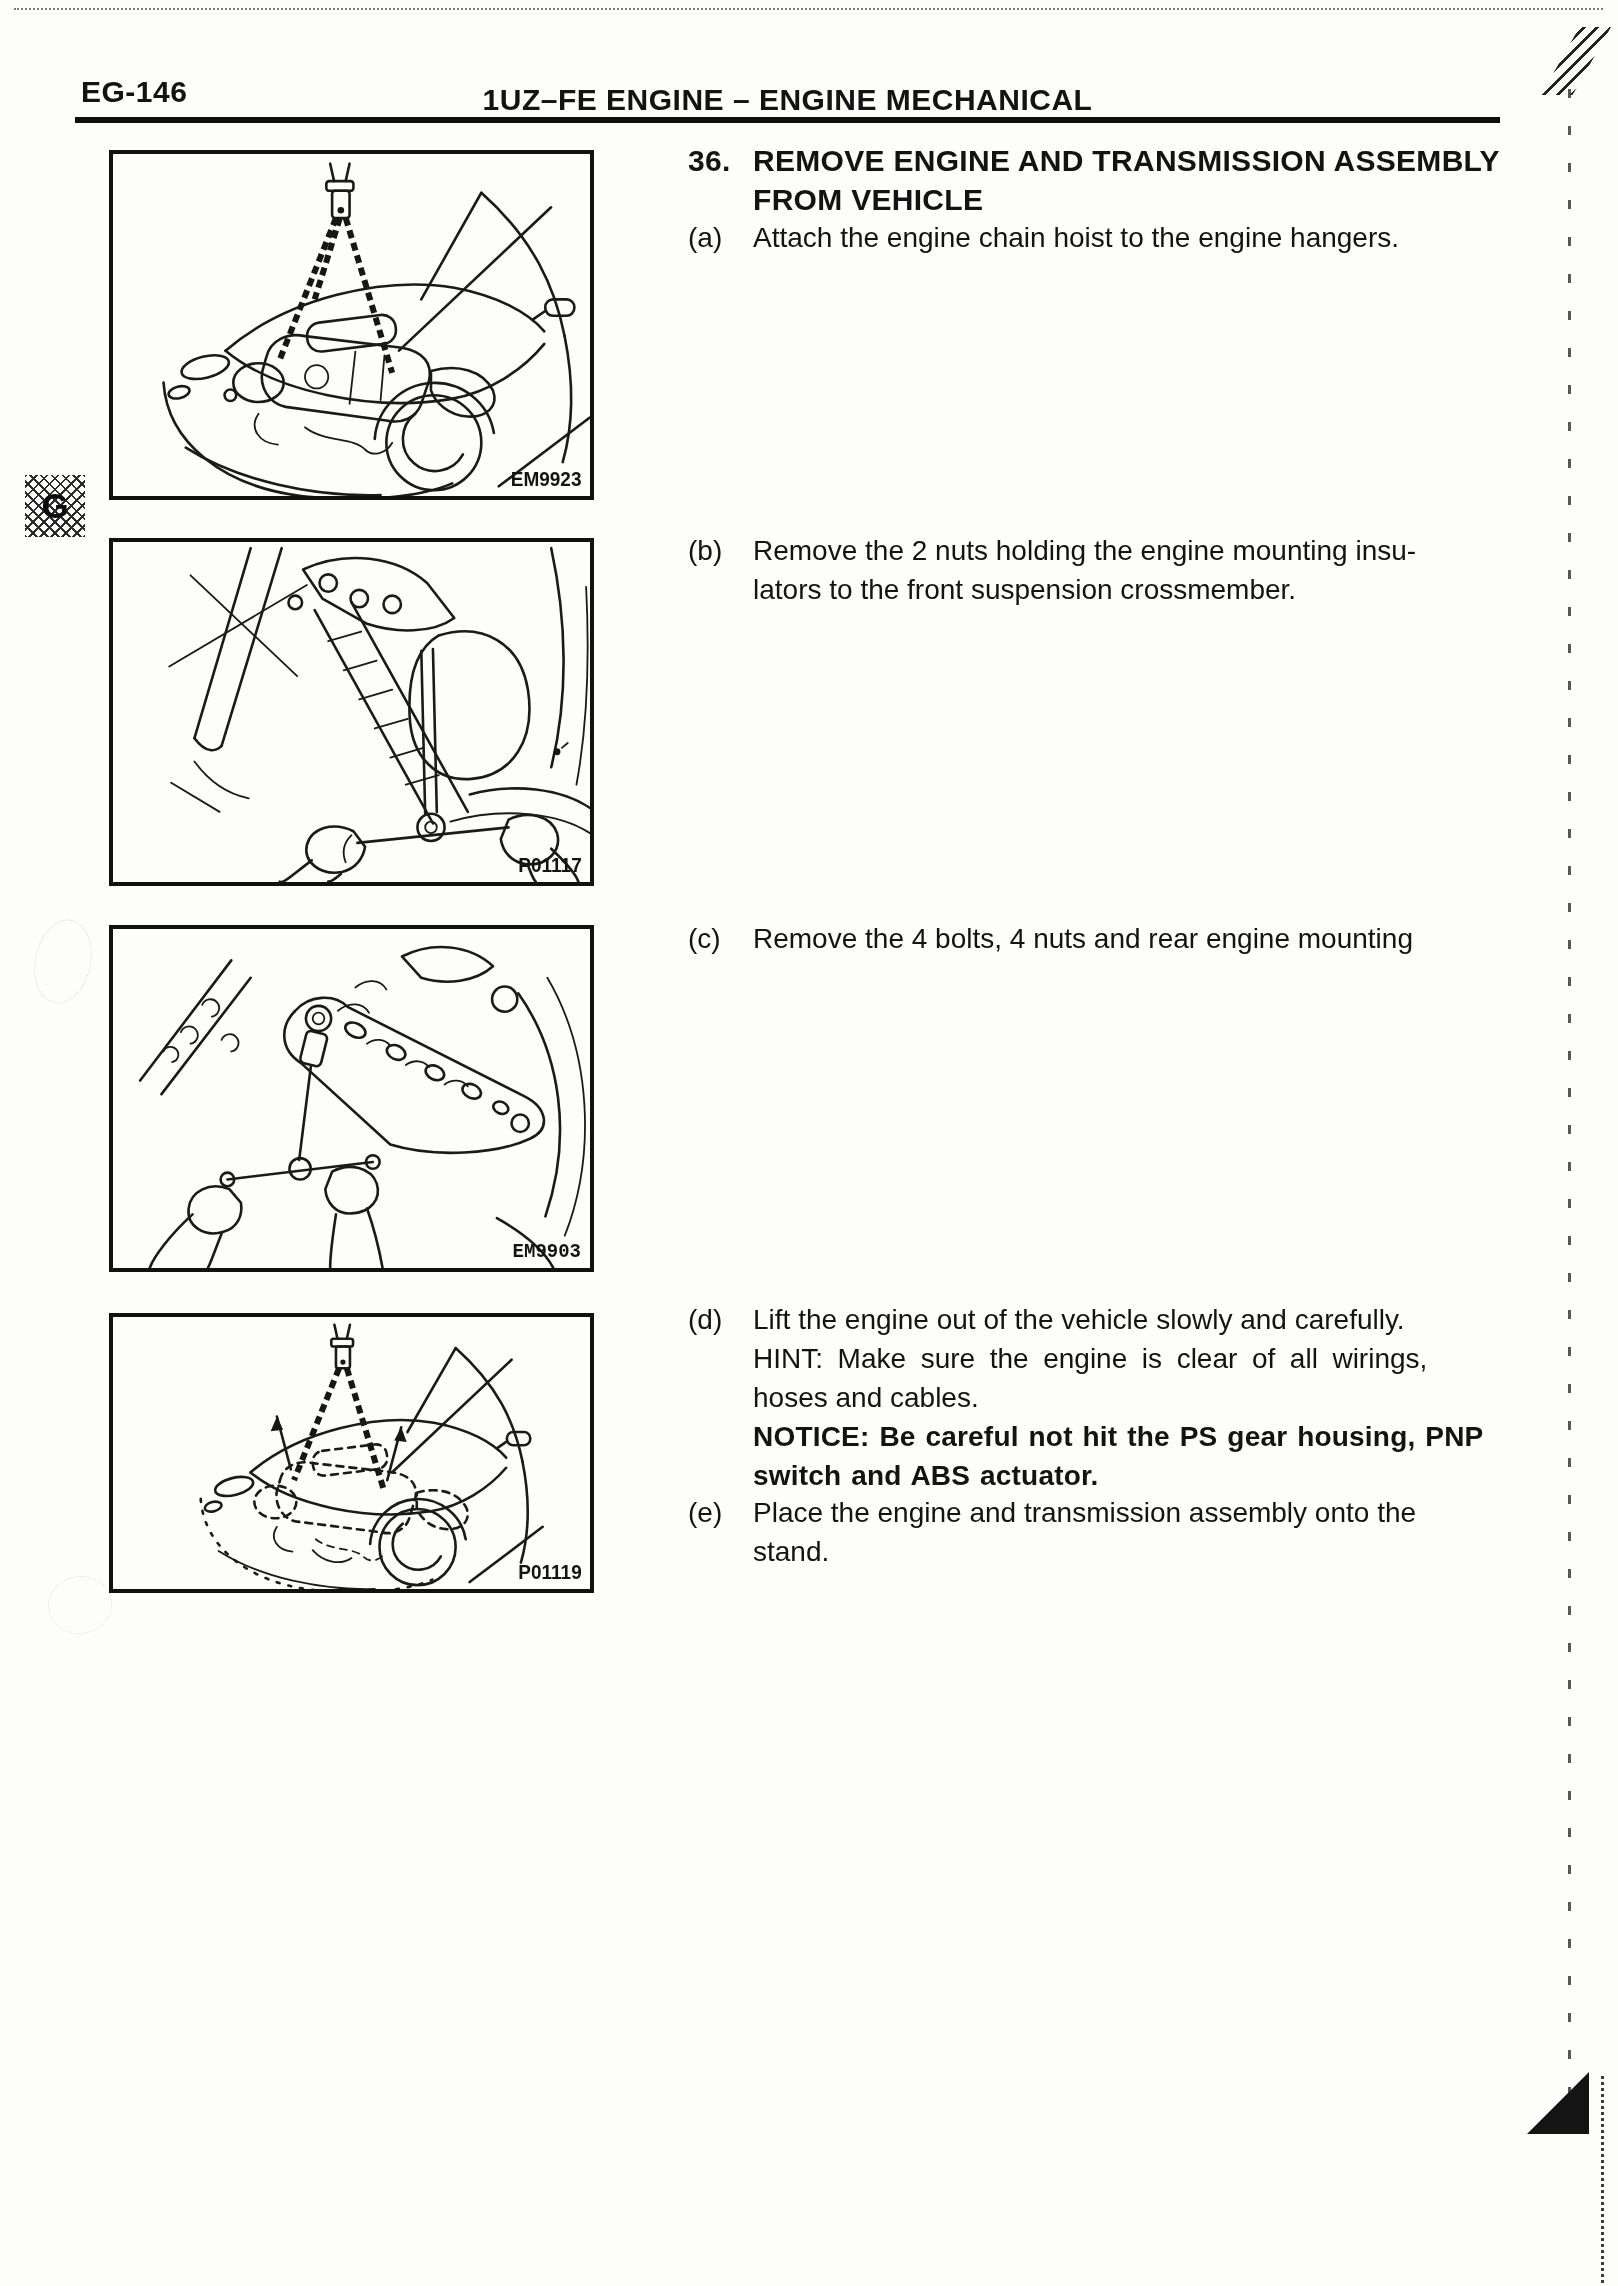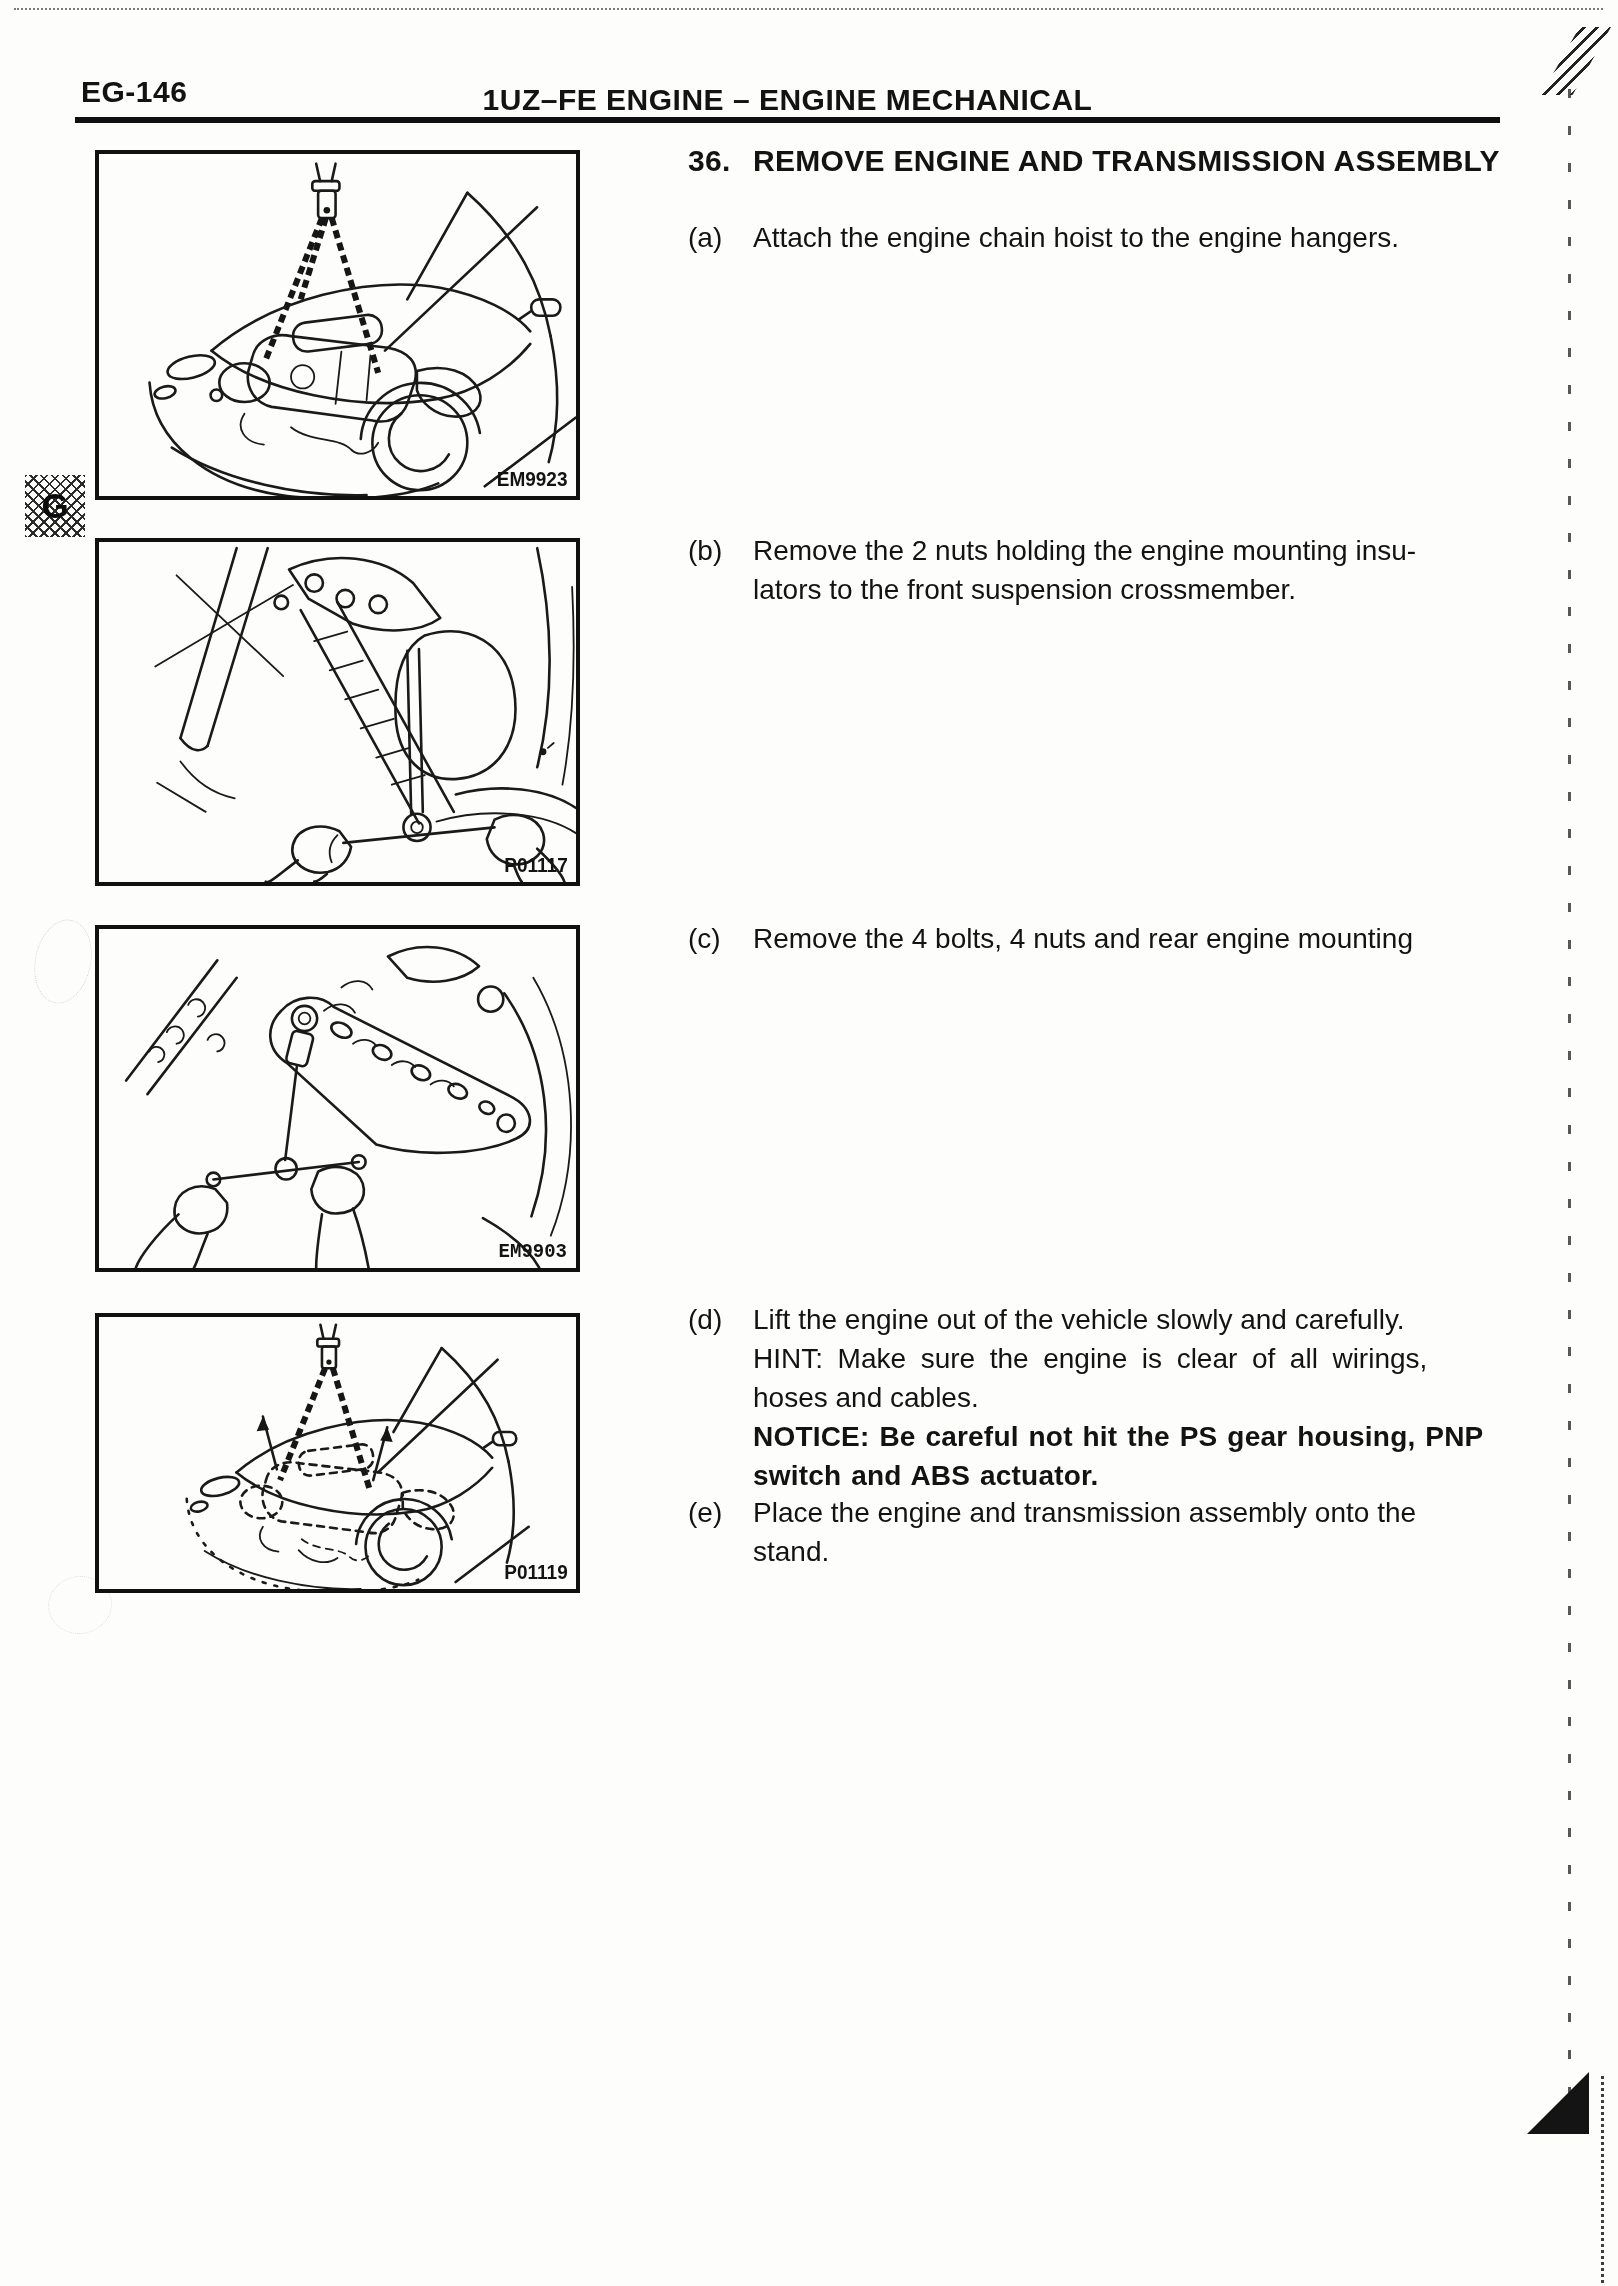--- a/index.html
+++ b/index.html
@@ -27,21 +27,21 @@
       repeating-linear-gradient(45deg,#2b2b2b 0 1.9px,transparent 1.9px 7.7px),
       repeating-linear-gradient(-45deg,#2b2b2b 0 1.9px,transparent 1.9px 7.7px);
     display:flex;align-items:center;justify-content:center;}
   .g-tab span{font-size:35px;font-weight:700;color:#0d0d0d;}
   
   .page-code{position:absolute;left:81px;top:75px;font-size:30px;font-weight:700;letter-spacing:0.5px;}
   .header-title{position:absolute;left:75px;top:83px;width:1425px;text-align:center;
     font-size:30px;font-weight:700;letter-spacing:0.5px;}
   .header-rule{position:absolute;left:75px;top:117px;width:1425px;height:5.8px;background:#0f0f0f;}
   
-  .fig{position:absolute;left:95px;width:485px;border:4.8px solid #111;background:#fdfdfb;box-sizing:border-box;}
+  .fig{position:absolute;left:109px;width:485px;border:4.8px solid #111;background:#fdfdfb;box-sizing:border-box;}
   .fig svg{display:block;width:100%;height:100%;}
   .fig-label{position:absolute;right:8.7px;bottom:4.8px;font-size:20px;font-weight:700;
     letter-spacing:0;transform:scaleX(.95);transform-origin:right;}
   
   .tblock{position:absolute;left:688px;width:821px;}
   .tblock .lbl{position:absolute;left:0;top:0;font-size:28px;line-height:39px;}
   .tblock .lines{margin-left:65px;}
   .line{font-size:28px;line-height:39px;white-space:nowrap;}
   .step-head .lbl,.step-head .line{font-size:30px;font-weight:700;letter-spacing:0.3px;}
   .hint1{word-spacing:6.8px;}
@@ -247,20 +247,21 @@
       <path class="sk-thin dashed" d="M200,286 C220,302 250,296 262,309 C270,317 284,313 290,302"></path>
       <path class="sk-thin" d="M150,270 C140,285 150,300 170,302 M196,300 C210,316 232,320 246,310"></path>
     </svg>
     <span class="fig-label">P01119</span>
   </div>
 
   <div class="tblock step-head" style="top:141px;">
     <span class="lbl">36.</span>
     <div class="lines">
       <div class="line">REMOVE ENGINE AND TRANSMISSION ASSEMBLY</div>
+      <div class="line">FROM VEHICLE</div>
     </div>
   </div>
 
   <div class="tblock" style="top:218px;">
     <span class="lbl">(a)</span>
     <div class="lines">
       <div class="line">Attach the engine chain hoist to the engine hangers.</div>
     </div>
   </div>
 

